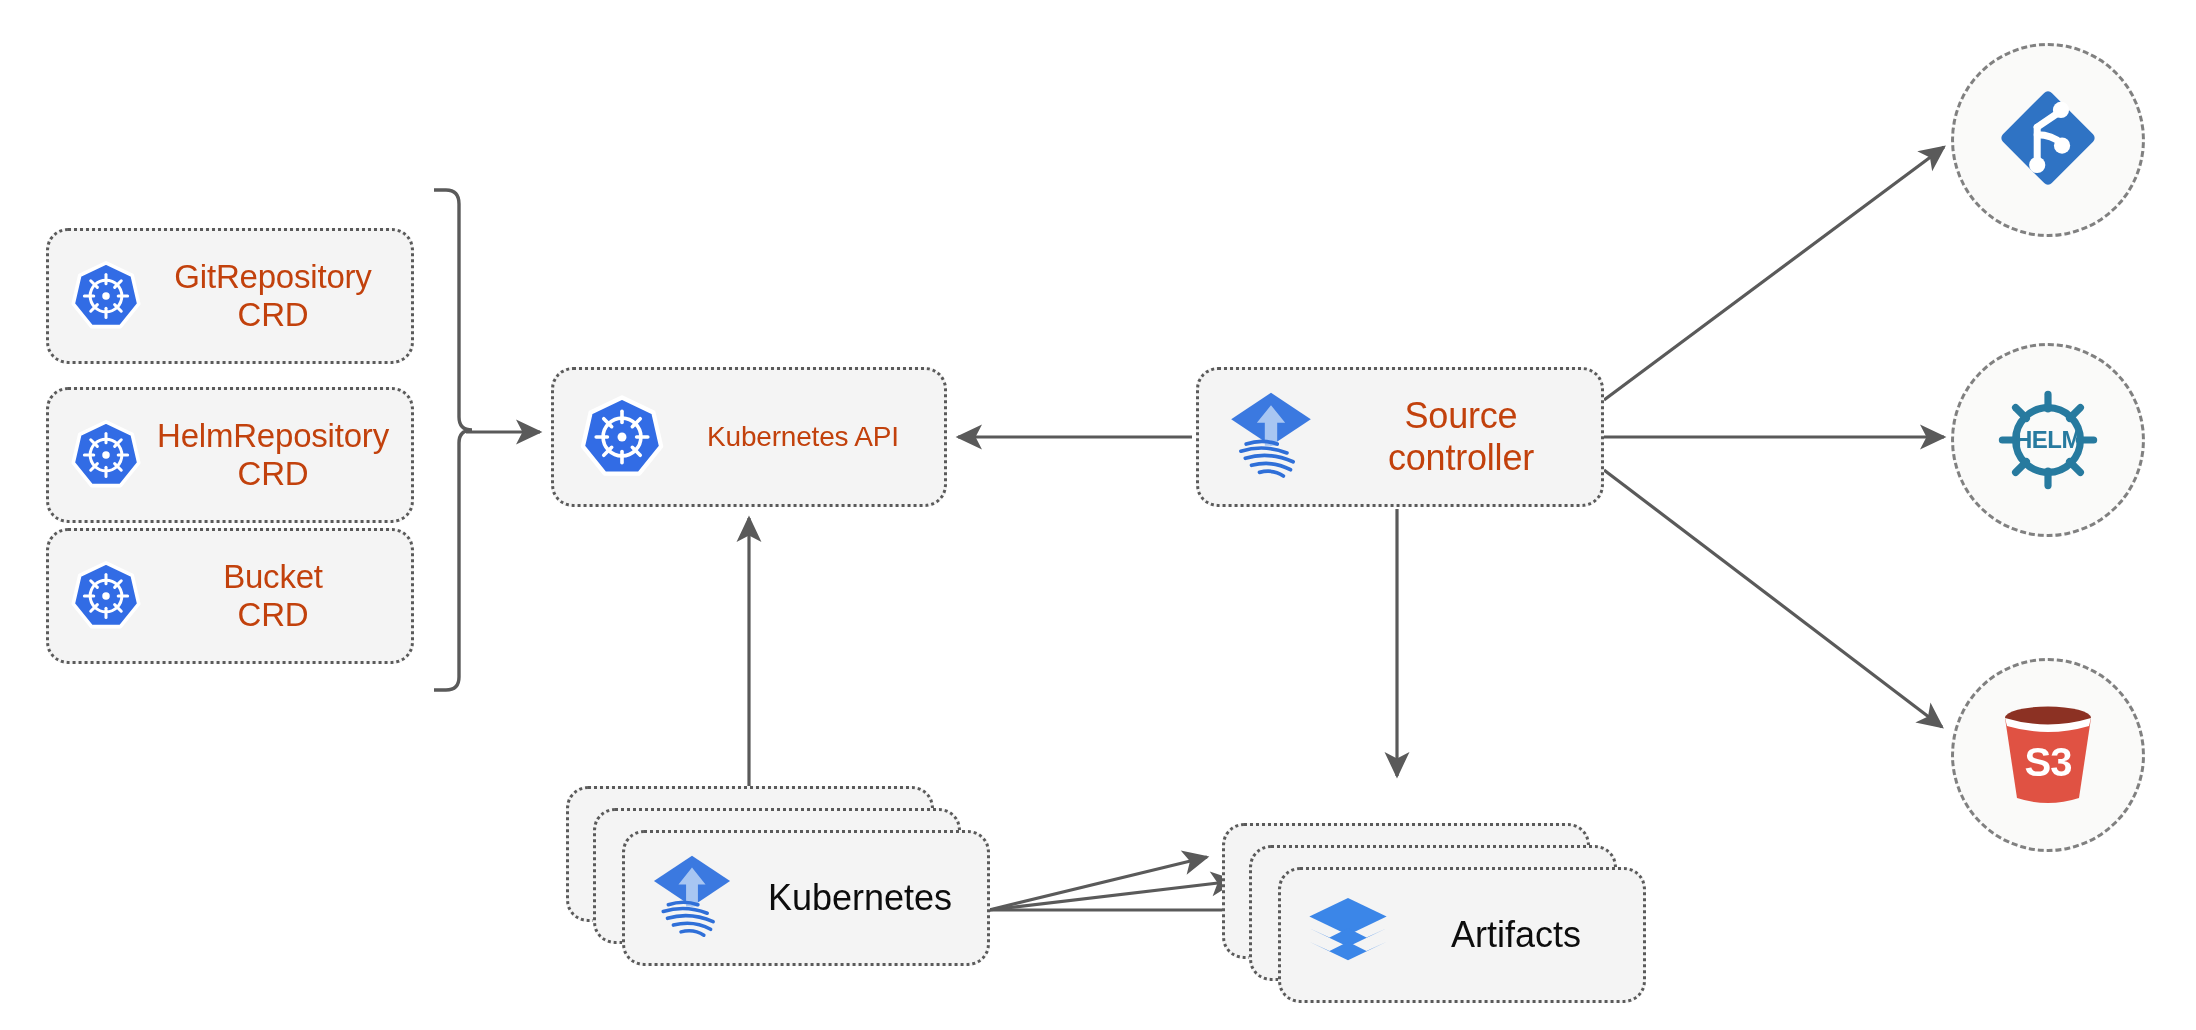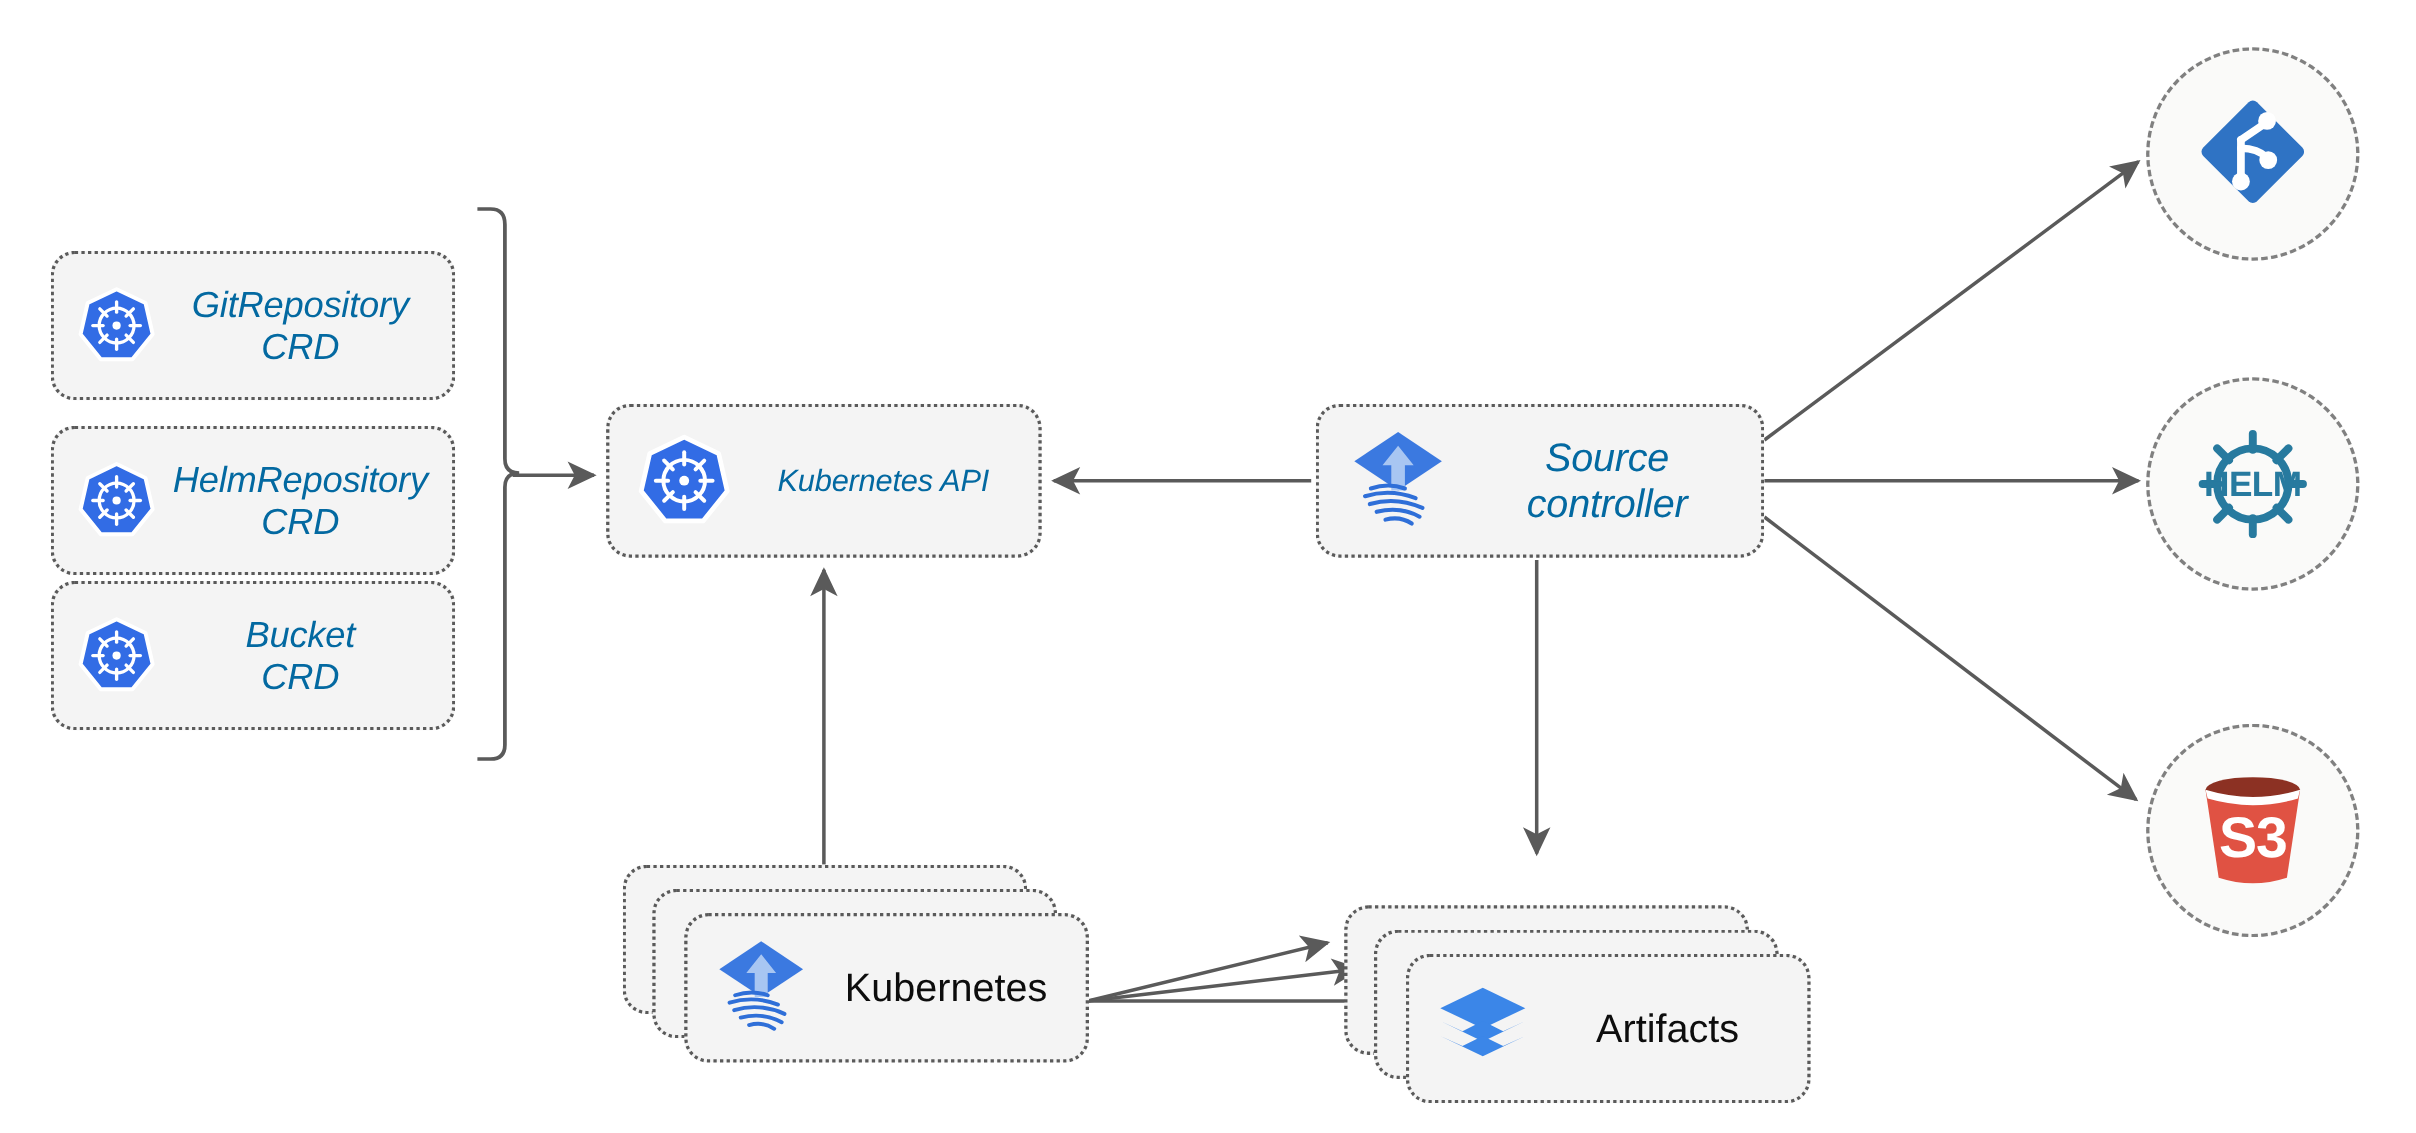--- a/index.html
+++ b/index.html
@@ -34,25 +34,24 @@
   }
   .node .ico {
     flex: 0 0 auto;
     display: flex;
     align-items: center;
     justify-content: center;
   }
   .node .lbl {
     flex: 1 1 auto;
     text-align: center;
-    color: #0369a1;
+    color: #c2410c;
     line-height: 1.16;
     white-space: pre-line;
     letter-spacing: -0.2px;
-    font-style: italic;
   }
 
   
   .crd { left: 46px; width: 368px; height: 136px; padding: 0 8px 0 14px; }
   .crd .ico { width: 86px; }
   .crd .lbl { font-size: 33px; padding-right: 6px; }
   #crd-git   { top: 228px; }
   #crd-helm  { top: 387px; }
   #crd-bucket{ top: 528px; }
 
@@ -314,32 +313,32 @@
           <line x1="12" y1="50" x2="24" y2="50"></line>
           <line x1="76" y1="50" x2="88" y2="50"></line>
           <line x1="23" y1="23" x2="32" y2="32"></line>
           <line x1="68" y1="68" x2="77" y2="77"></line>
           <line x1="77" y1="23" x2="68" y2="32"></line>
           <line x1="32" y1="68" x2="23" y2="77"></line>
         </g>
       </svg>
       <span style="position:absolute;left:0;top:0;width:120px;height:120px;display:flex;
                    align-items:center;justify-content:center;color:#277a9f;
-                   font-family:'Liberation Sans',sans-serif;font-weight:bold;font-size:32px;
+                   font-family:'Liberation Sans',sans-serif;font-weight:bold;font-size:24px;
                    letter-spacing:-0.5px;">HELM</span>
     </span>
   </div>
 
   <div class="circle" id="circle-s3">
     <span style="position:relative;display:block;width:110px;height:102px;">
       <svg width="110" height="102" viewBox="0 0 110 102" aria-hidden="true" style="display:block;">
         <path d="M12 14 L98 14 L86 94 Q 55 104 24 94 Z" fill="#e05243"></path>
         <ellipse cx="55" cy="14" rx="43" ry="11.5" fill="#8c3123"></ellipse>
         <path d="M12 14 Q 55 27 98 14 L96 22 Q 55 34 14 22 Z" fill="#ffffff"></path>
       </svg>
       <span style="position:absolute;left:0;top:14px;width:110px;height:88px;display:flex;
                    align-items:center;justify-content:center;color:#ffffff;
-                   font-family:'Liberation Sans',sans-serif;font-weight:bold;font-size:52px;
+                   font-family:'Liberation Sans',sans-serif;font-weight:bold;font-size:40px;
                    letter-spacing:-1px;">S3</span>
     </span>
   </div>
 
 </div>
 
 </body></html>

